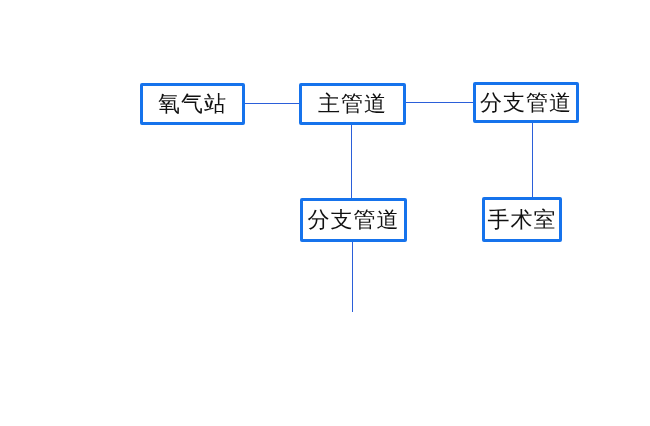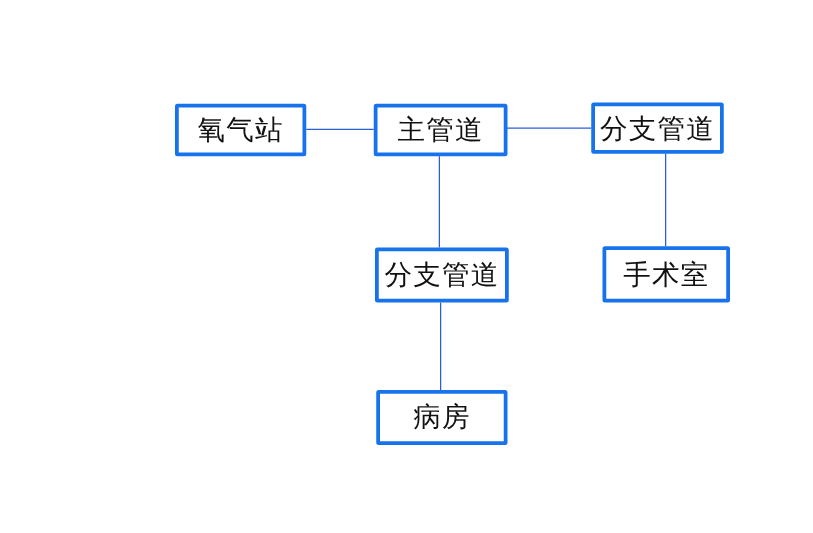--- a/index.html
+++ b/index.html
@@ -36,21 +36,21 @@
   .edge {
     position: absolute;
     background: var(--connector, #2b5fd9);
   }
 
   
   #node-oxygen-station   { left: 96px;  top: 83px;  width: 105px; height: 42px; }
   #node-main-pipeline    { left: 255px; top: 83px;  width: 107px; height: 42px; }
   #node-branch-right     { left: 429px; top: 82px;  width: 106px; height: 41px; }
   #node-branch-center    { left: 256px; top: 198px; width: 107px; height: 44px; }
-  #node-operating-room   { left: 438px; top: 197px; width: 102px; height: 45px; }
+  #node-operating-room   { left: 438px; top: 197px; width: 80px; height: 45px; }
   #node-ward             { left: 257px; top: 312px; width: 105px; height: 44px; }
 
   
   #edge-oxygen-main        { left: 201px; top: 103px; width: 54px;  height: 1.4px; }
   #edge-main-branch-right  { left: 360px; top: 102px; width: 69px;  height: 1.4px; }
   #edge-main-branch-center { left: 307px; top: 125px; width: 1.4px; height: 73px; }
   #edge-branch-right-or    { left: 488px; top: 123px; width: 1.4px; height: 74px; }
   #edge-branch-center-ward { left: 308px; top: 242px; width: 1.4px; height: 70px; }
 </style>
 </head>
@@ -77,17 +77,14 @@
   </div>
 
   <div class="node" id="node-branch-center">
     <span class="node-label">分支管道</span>
   </div>
 
   <div class="node" id="node-operating-room">
     <span class="node-label">手术室</span>
   </div>
 
-  <div class="node" id="node-ward">
-    <span class="node-label">病房</span>
-  </div>
 
 </div>
 
 </body></html>

